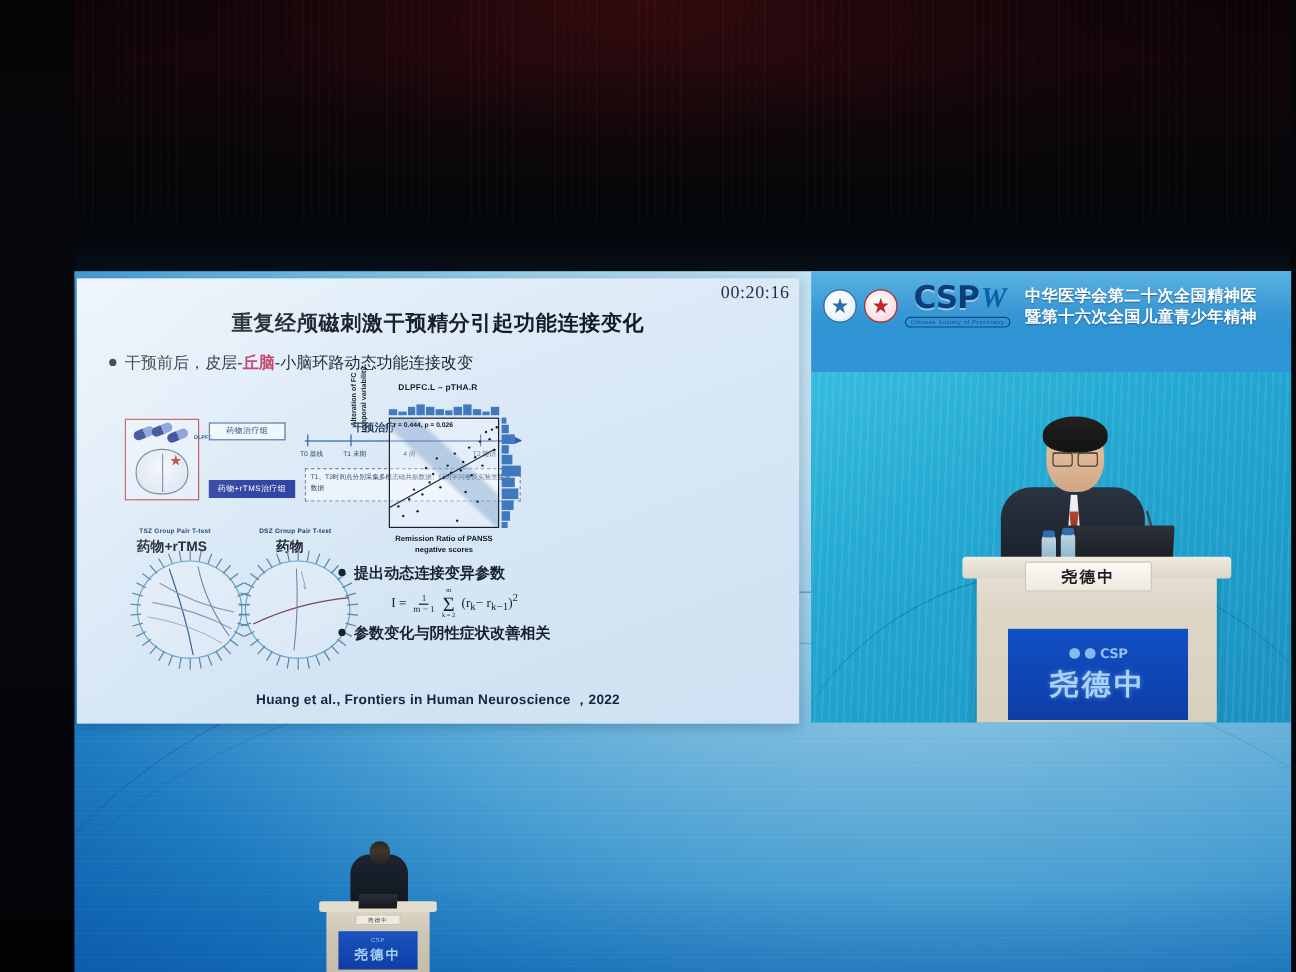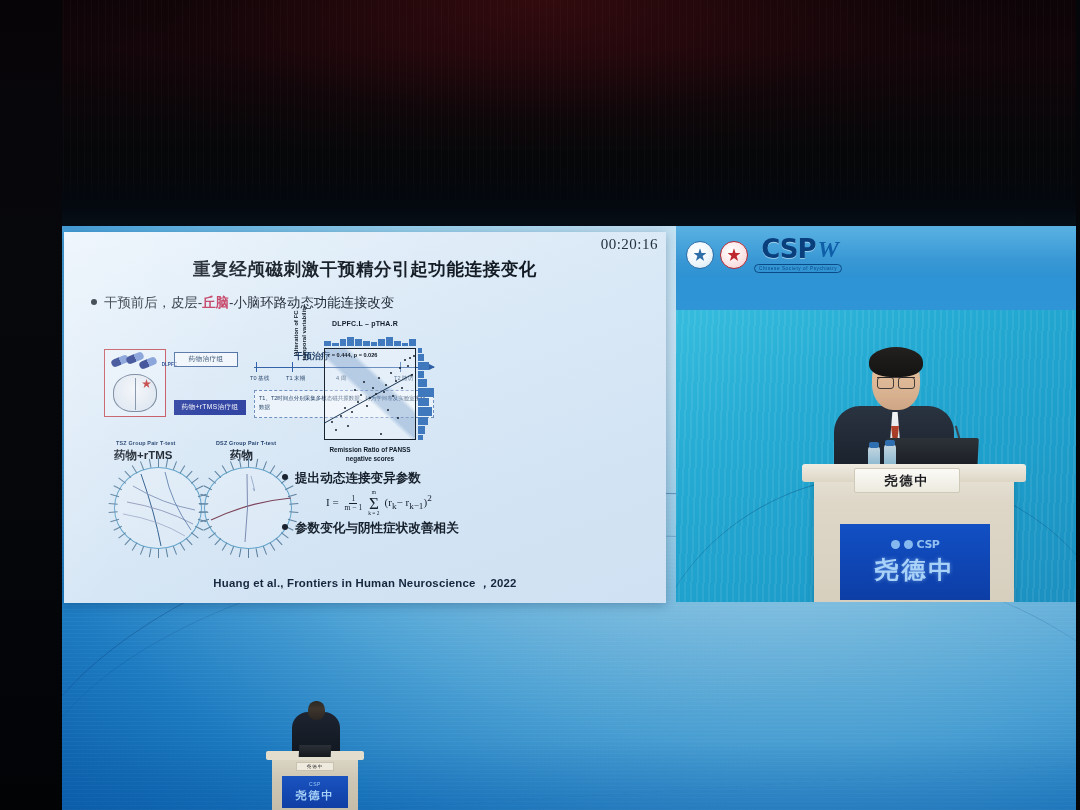--- a/index.html
+++ b/index.html
@@ -431,20 +431,24 @@
     <div class="hsheen"></div>
     <div class="hdr-row">
       <div class="emblem"></div>
       <div class="emblem red"></div>
       <div class="csp-stack">
         <div class="csp-logo">
           <span class="csp-word">CSP</span>
           <span class="csp-w">W</span>
         </div>
         <div class="csp-sub">Chinese Society of Psychiatry</div>
+      </div>
+      <div class="hdr-text">
+        <div>中华医学会第二十次全国精神医</div>
+        <div>暨第十六次全国儿童青少年精神</div>
       </div>
     </div>
   </div>
 
   <div class="videobox">
     <div class="vid-backdrop"></div>
     <div class="vid-curve"></div>
 
     <div class="mic-stand mic1"></div>
     <div class="mic-stand mic2"></div>

